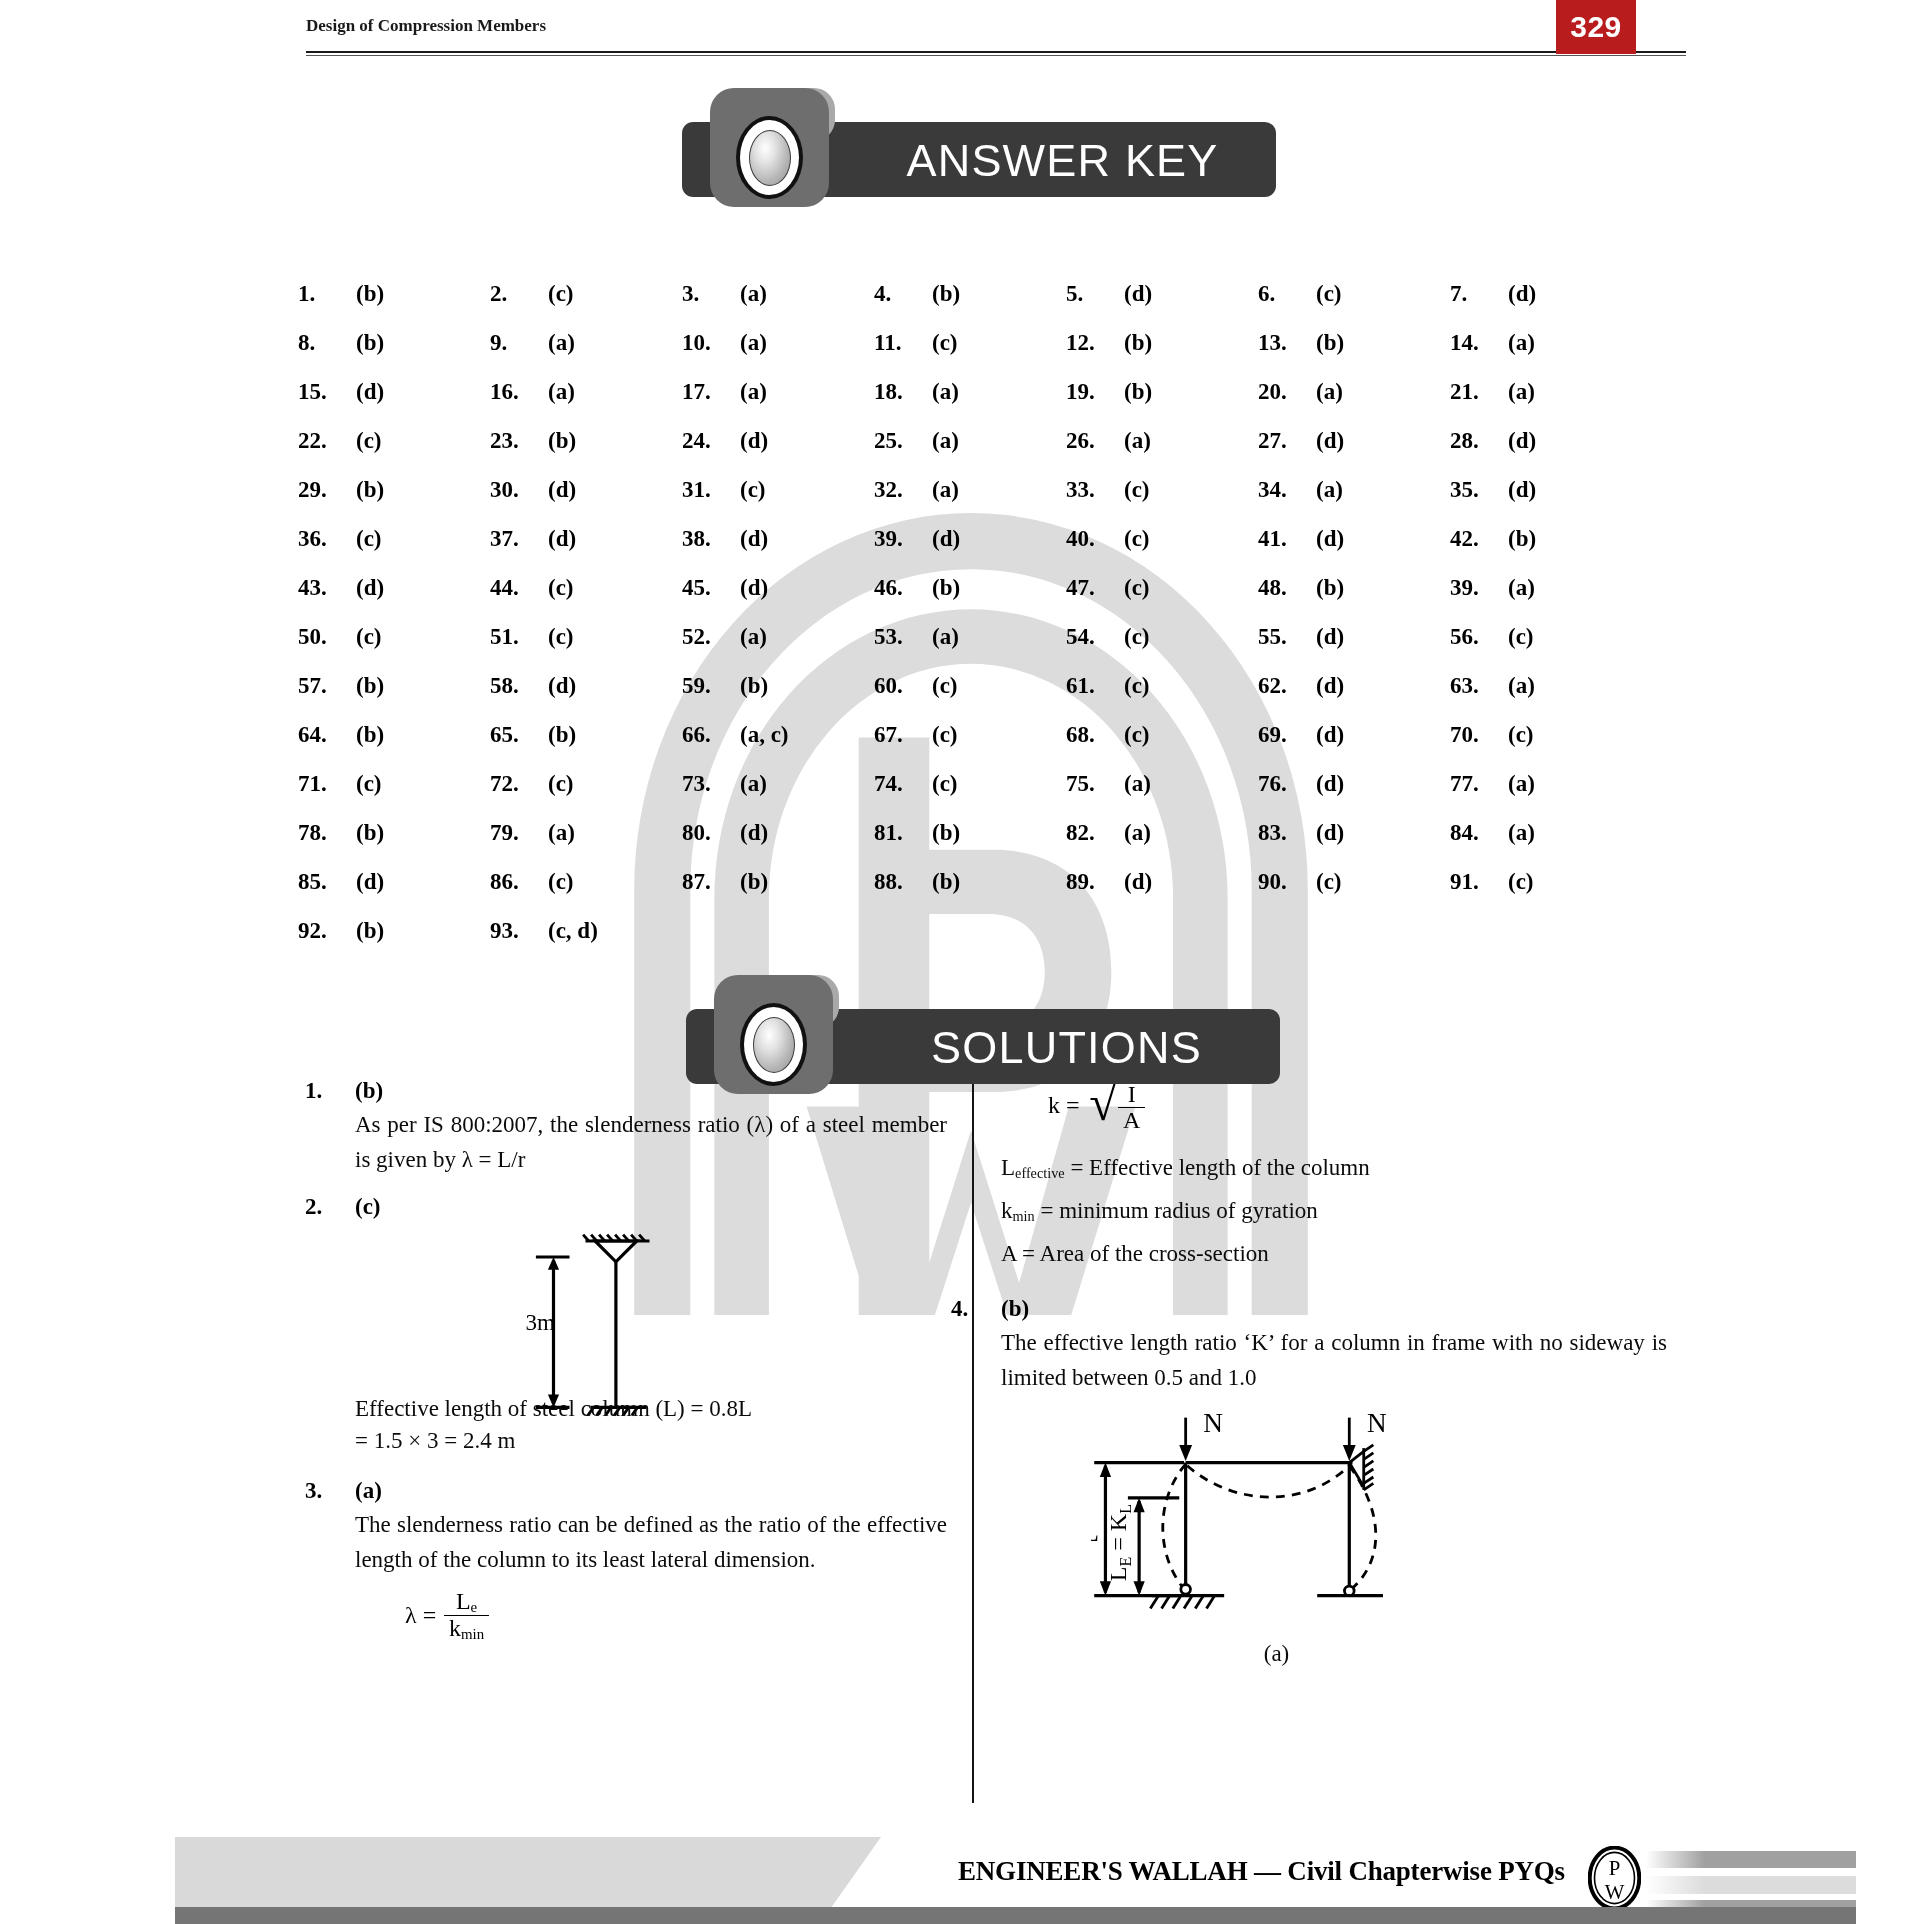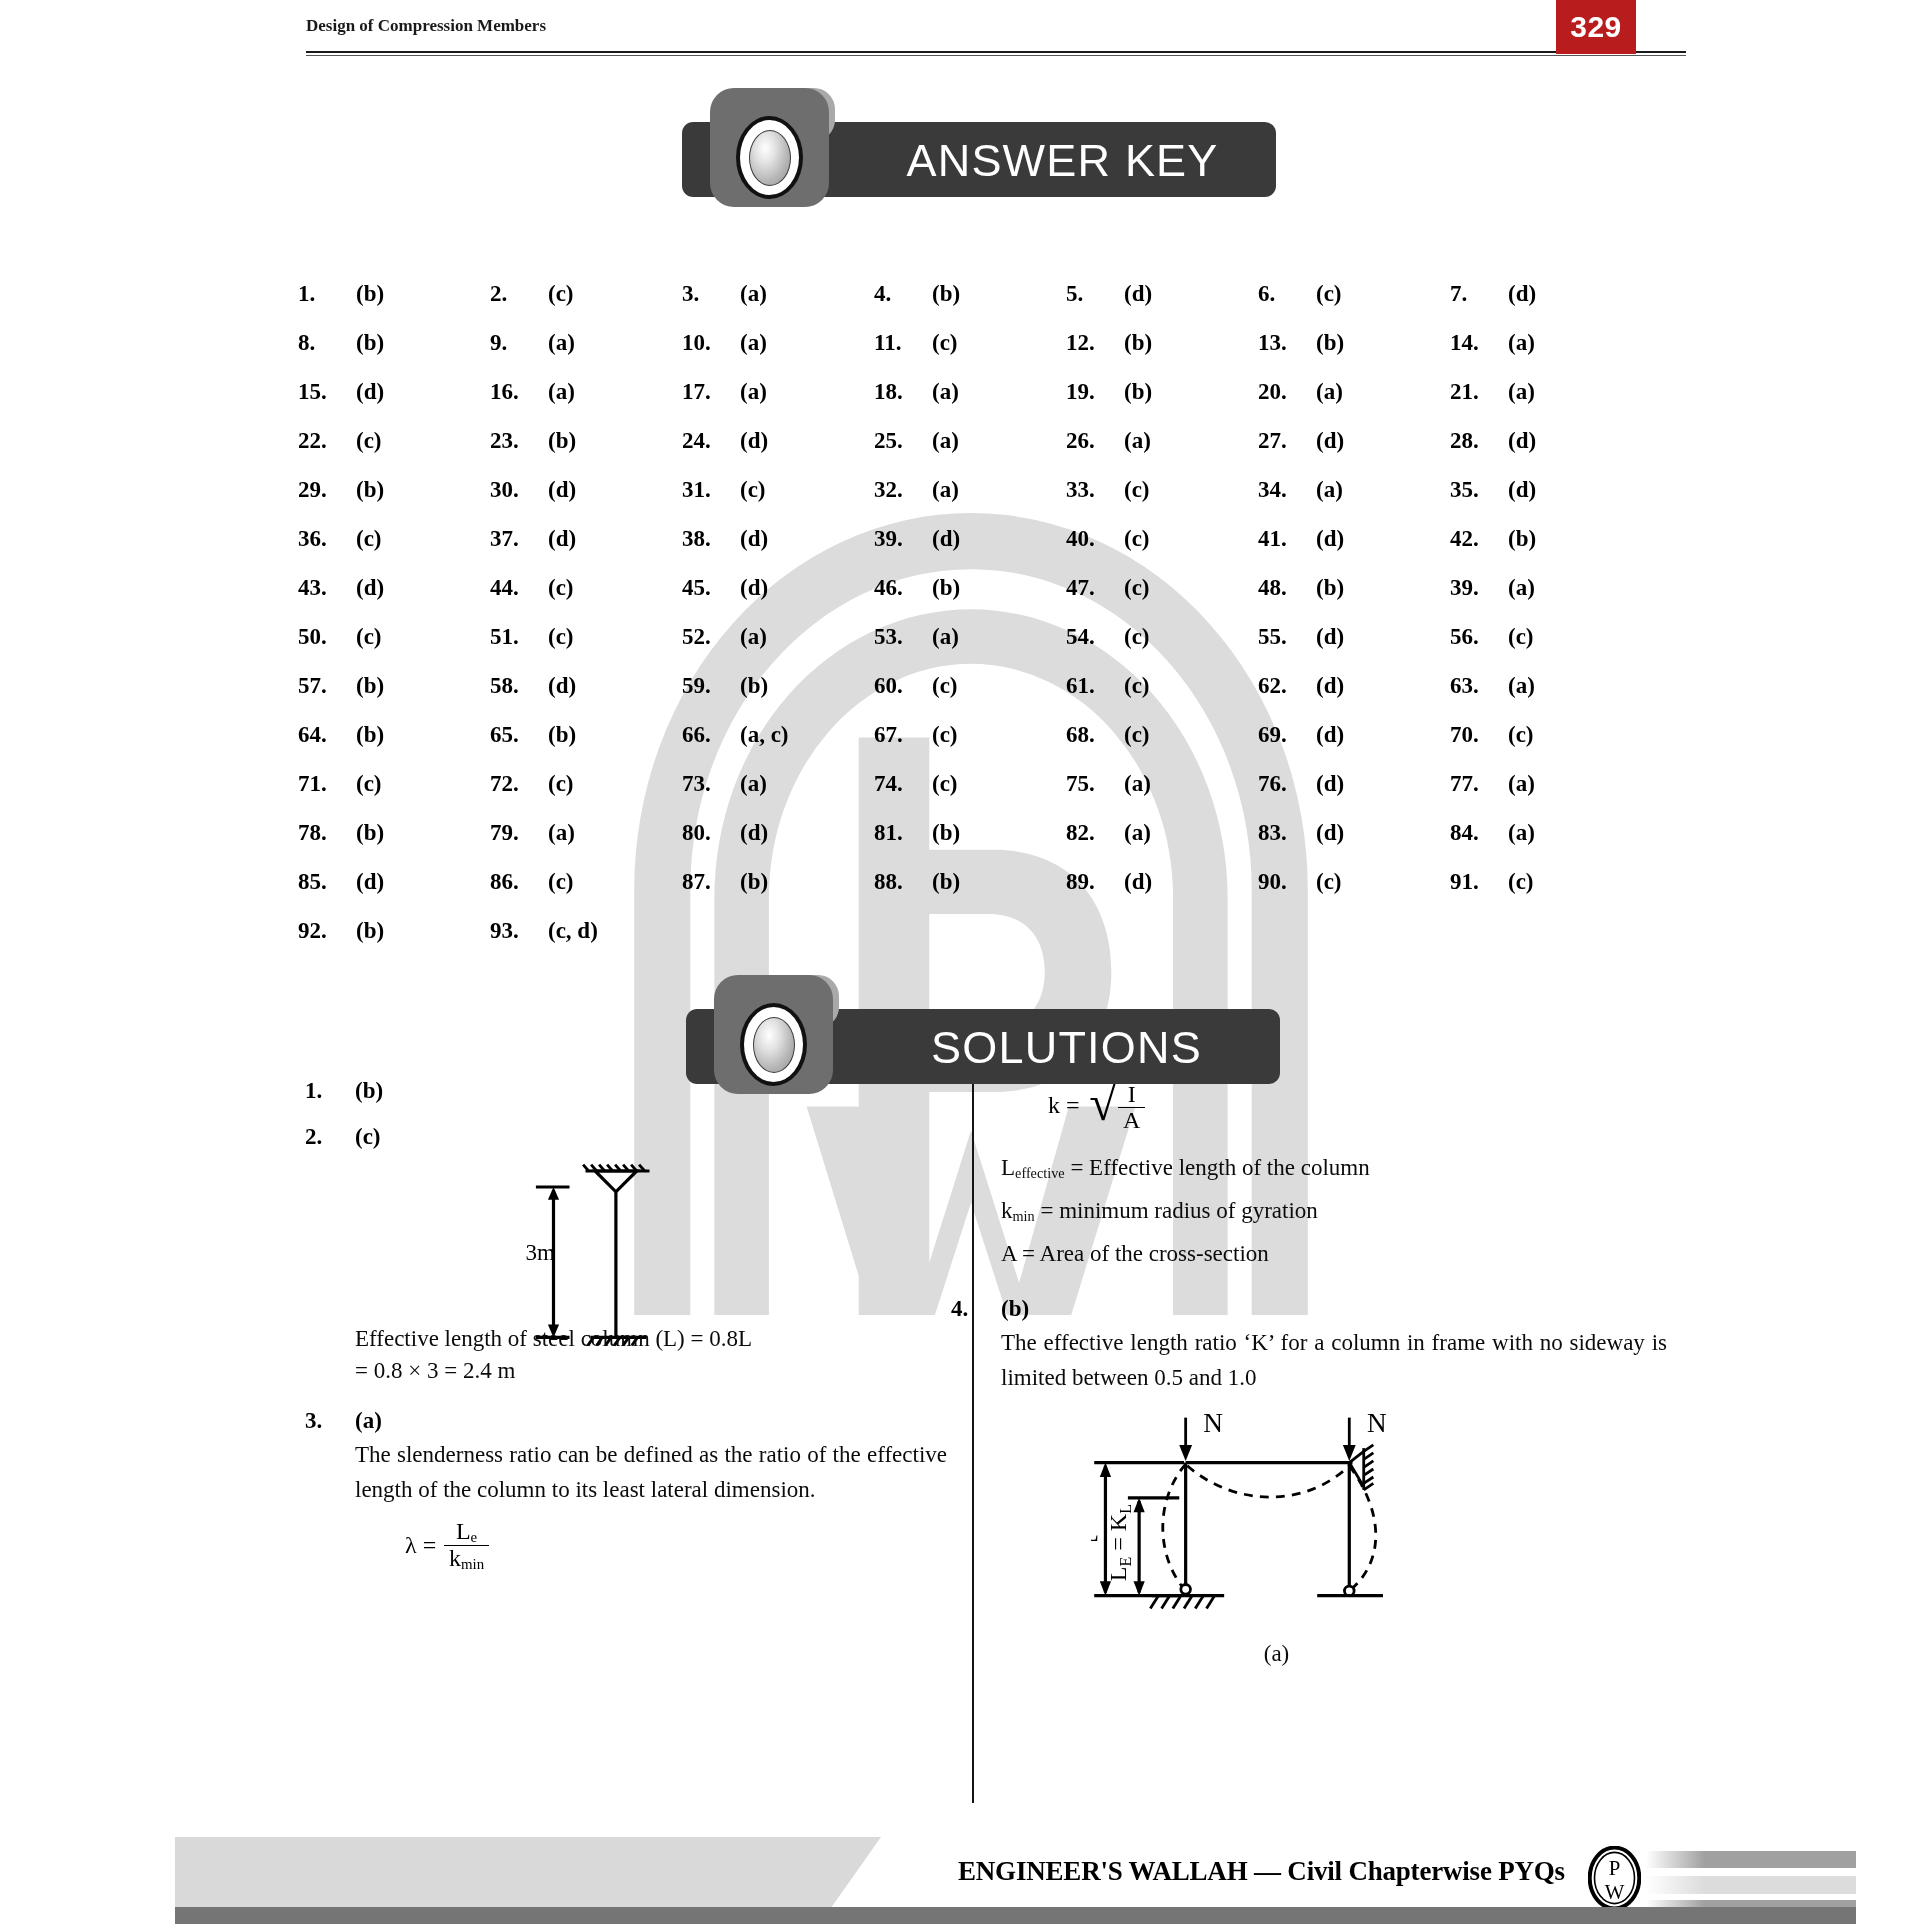--- a/index.html
+++ b/index.html
@@ -718,20 +718,21 @@
 <div id="solutions-body">
   <div id="col-divider"></div>
 
   <div class="sol-col" id="sol-col-left">
 
     <div class="sol-item">
       <div class="sol-head">
         <span class="sol-n">1.</span>
         <span class="sol-a">(b)</span>
       </div>
+      <div class="sol-text">As per IS 800:2007, the slenderness ratio (λ) of a steel member is given by λ = L/r</div>
     </div>
 
     <div class="sol-item" style="margin-top:14.4px;">
       <div class="sol-head">
         <span class="sol-n">2.</span>
         <span class="sol-a">(c)</span>
       </div>
 
       <div style="margin-left:184px; margin-top:9.6px;">
         <svg width="217" height="184" viewBox="0 0 270 230">
@@ -765,21 +766,21 @@
           <line x1="58" y1="30" x2="100" y2="30" stroke="#000" stroke-width="4"></line>
           <line x1="58" y1="218" x2="100" y2="218" stroke="#000" stroke-width="4"></line>
           <line x1="80" y1="34" x2="80" y2="214" stroke="#000" stroke-width="4"></line>
           <path d="M80,30 L73,46 L87,46 Z" fill="#000"></path>
           <path d="M80,218 L73,202 L87,202 Z" fill="#000"></path>
         </svg>
       </div>
       <div style="margin-left:-3.2px; margin-top:-107px; width:64px; text-align:right; font-family:'Liberation Serif',serif; font-size:23px; position:relative; left:189px;">3m</div>
 
       <div class="sol-text nojust" style="margin-top:55px;">Effective length of steel column (L) = 0.8L</div>
-      <div class="sol-text nojust" style="margin-top:-3.2px;">= 0.8 × 3 = 2.4 m</div>
+      <div class="sol-text nojust" style="margin-top:-3.2px;">= 1.5 × 3 = 2.4 m</div>
     </div>
 
     <div class="sol-item" style="margin-top:17.6px;">
       <div class="sol-head">
         <span class="sol-n">3.</span>
         <span class="sol-a">(a)</span>
       </div>
       <div class="sol-text">The slenderness ratio can be defined as the ratio of the effective length of the column to its least lateral dimension.</div>
       <div class="eq-block" style="margin-left:100px; margin-top:11.2px;">
         <span>λ =</span>

